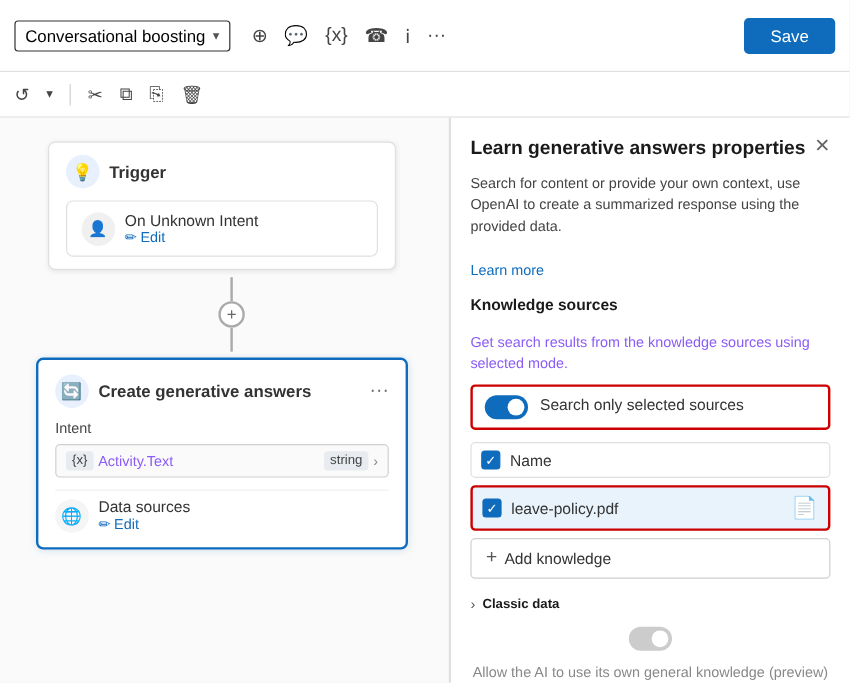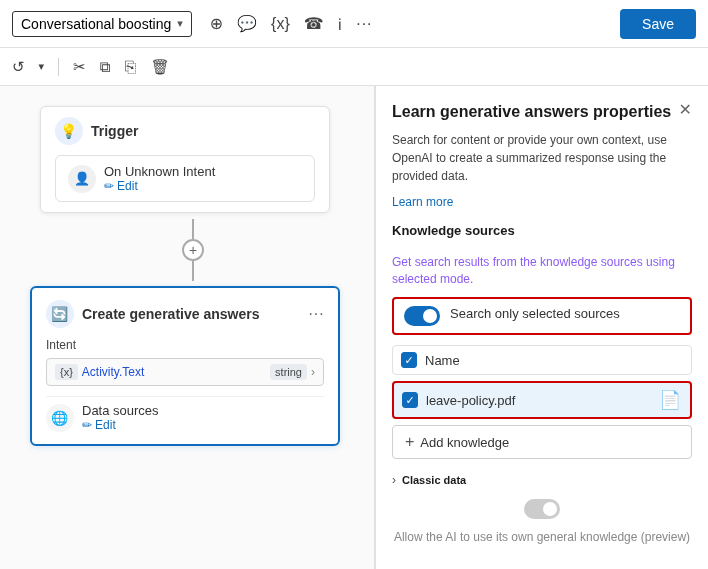--- a/index.html
+++ b/index.html
@@ -14,21 +14,21 @@
       flex-direction: column;
     }
 
     
     .top-bar {
       display: flex;
       align-items: center;
       background: #fff;
       border-bottom: 1px solid #e0e0e0;
       padding: 0 12px;
-      height: 48px;
+      height: 60px;
       flex-shrink: 0;
     }
     .top-bar-title {
       border: 1.5px solid #333;
       border-radius: 3px;
       padding: 4px 8px;
       font-size: 14px;
       font-weight: 500;
       display: flex;
       align-items: center;
@@ -198,21 +198,21 @@
       margin-bottom: 10px;
     }
     .gen-input-row .tag {
       background: #e8ecf0;
       border-radius: 3px;
       padding: 2px 5px;
       font-size: 11px;
       color: #444;
       margin-right: 4px;
     }
-    .gen-input-row .value { font-size: 12px; color: #1d4ed8; flex: 1; }
+    .gen-input-row .value { font-size: 12px; color: #8b5cf6; flex: 1; }
     .gen-input-row .arrow { color: #888; font-size: 12px; }
 
     .gen-datasource {
       display: flex;
       align-items: center;
       gap: 8px;
       padding-top: 6px;
       border-top: 1px solid #f0f0f0;
     }
     .ds-icon {
@@ -253,21 +253,21 @@
       cursor: pointer;
       border: none;
       background: none;
       padding: 0;
       line-height: 1;
     }
     .panel-desc {
       font-size: 12px;
       color: #444;
       line-height: 1.5;
-      margin-bottom: 9px;
+      margin-bottom: 20px;
     }
     .learn-more-link {
       color: #0f6cbd;
       font-size: 12px;
       cursor: pointer;
       text-decoration: none;
       display: inline-block;
       margin-bottom: 14px;
     }
 

